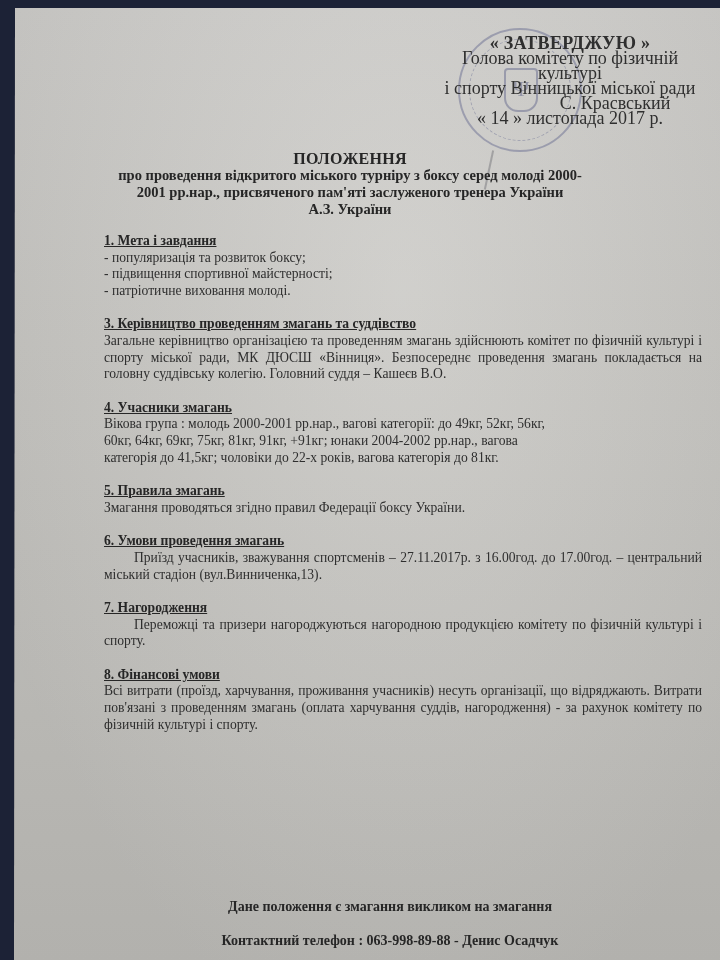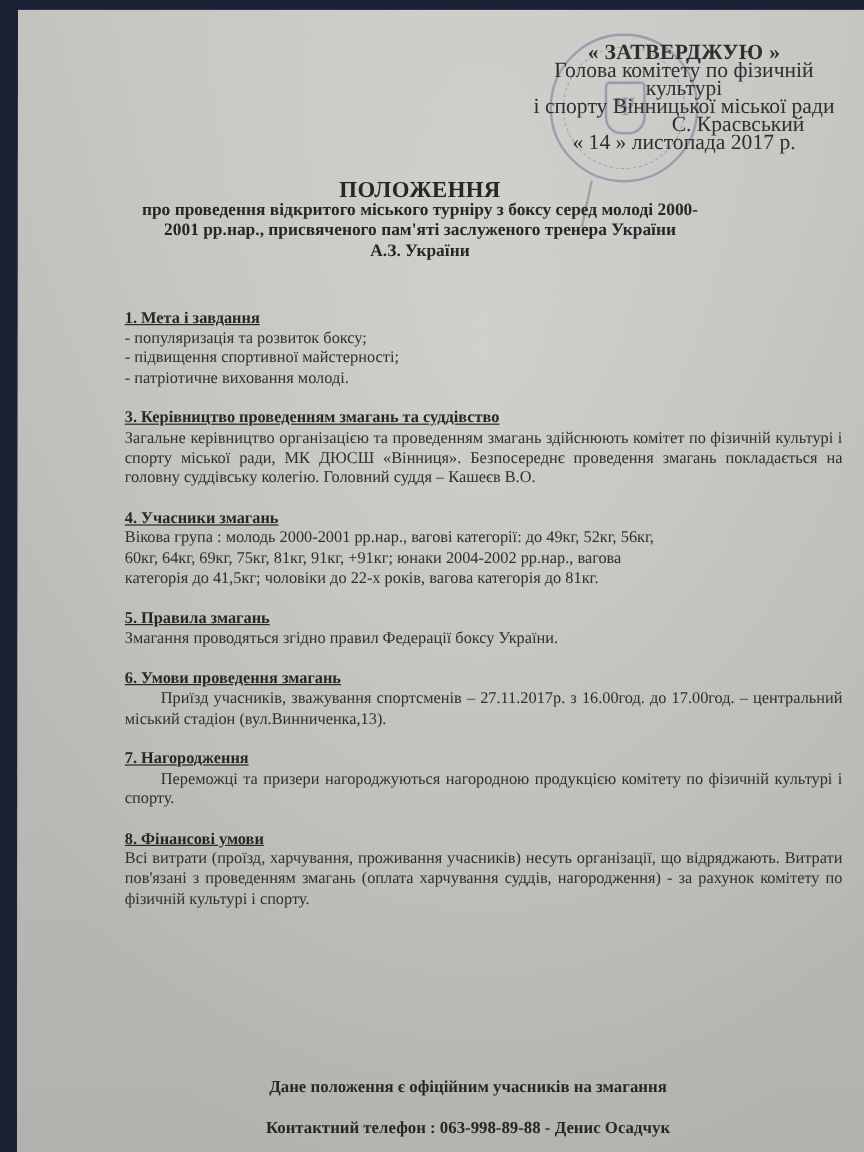--- a/index.html
+++ b/index.html
@@ -38,23 +38,23 @@
     }
     .trident {
       position: absolute; left: 44px; top: 38px; width: 30px; height: 40px;
       border: 2px solid rgba(90,95,135,0.45); border-radius: 4px 4px 14px 14px;
       color: rgba(90,95,135,0.5); font-size: 22px; text-align: center; line-height: 38px;
     }
     .title-block {
       position: absolute; left: 100px; top: 150px; width: 500px;
       text-align: center; font-weight: bold; font-size: 14.5px; line-height: 17px; color: #262626;
     }
-    .title-block .main { font-size: 19px; letter-spacing: 0.3px; }
+    .title-block .main { font-size: 16px; letter-spacing: 0.3px; }
     .content {
-      position: absolute; left: 104px; top: 257px; width: 598px;
+      position: absolute; left: 104px; top: 233px; width: 598px;
       font-size: 13.6px; line-height: 16.6px; color: #2e2e2e;
     }
     .section { margin-bottom: 17px; }
     .section h3 {
       margin: 0; font-size: 13.6px; font-weight: bold; text-decoration: underline;
       color: #262626;
     }
     .section p { margin: 0; text-align: justify; }
     .section p.indent { text-indent: 30px; }
     .section ul { list-style: none; margin: 0; padding: 0; }
@@ -132,15 +132,15 @@
     <p class="indent">Переможці та призери нагороджуються нагородною продукцією комітету по фізичній культурі і спорту.</p>
   </div>
 
   <div class="section">
     <h3>8. Фінансові умови</h3>
     <p>Всі витрати (проїзд, харчування, проживання учасників) несуть організації, що відряджають. Витрати пов'язані з проведенням змагань (оплата харчування суддів, нагородження) - за рахунок комітету по фізичній культурі і спорту.</p>
   </div>
 </div>
 
 <div class="footer">
-  <div>Дане положення є офіційним учасників на змагання</div>
+  <div>Дане положення є змагання викликом на змагання</div>
   <div>Контактний телефон : 063-998-89-88 - Денис Осадчук</div>
 </div>
 
 </body></html>

